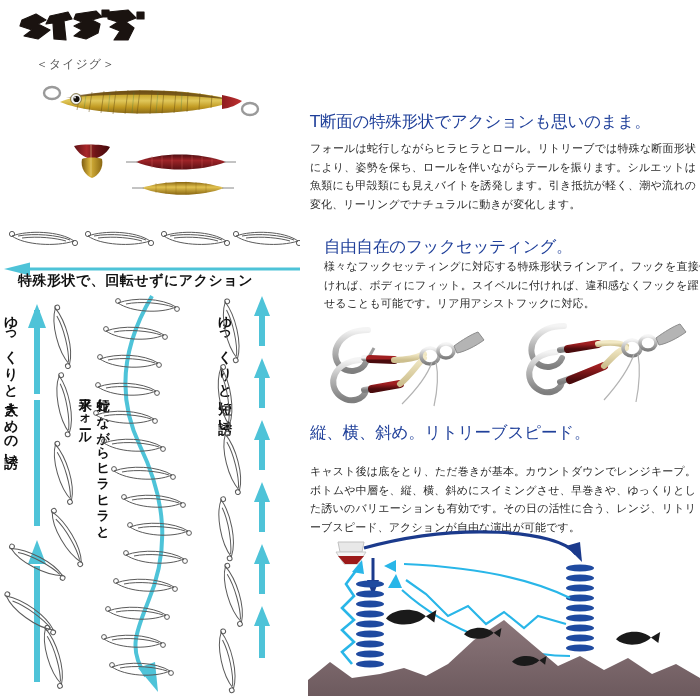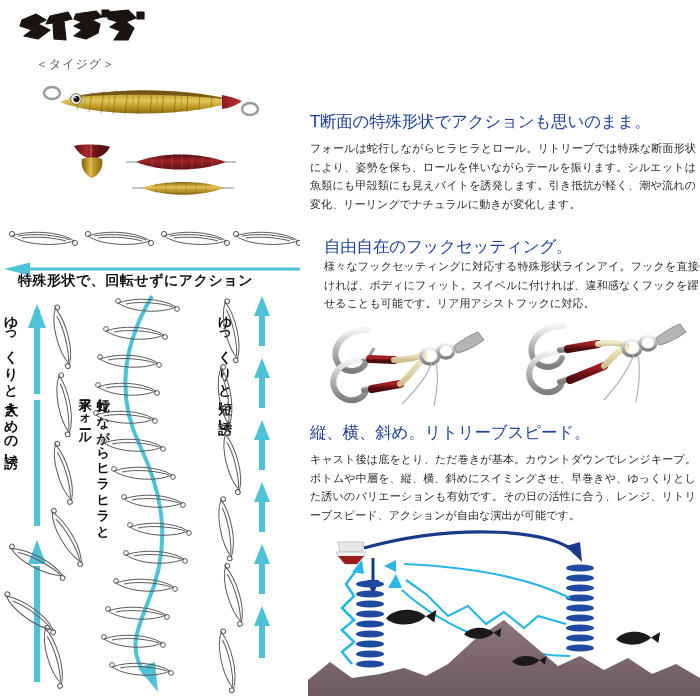--- a/index.html
+++ b/index.html
@@ -61,21 +61,21 @@
     font-family:"DejaVu Sans",sans-serif;
     text-align:justify;letter-spacing:0.1px;
   }
 
   .sec1{position:absolute;left:6px;top:112px;width:386px;}
   .sec1 .sec-body{margin-top:7px;}
   .sec2{position:absolute;left:20px;top:237px;width:386px;}
   .sec2 .sec-body{}
   .hooks{position:absolute;left:8px;top:318px;width:384px;height:95px;}
   .sec3{position:absolute;left:6px;top:423px;width:386px;}
-  .sec3 .sec-body{margin-top:7px;}
+  .sec3 .sec-body{margin-top:19px;}
   .scene{position:absolute;left:4px;top:528px;width:392px;height:168px;}
 </style>
 </head>
 <body>
 
 <div class="page">
 
   <div class="left-col">
 
     <div class="logo">

